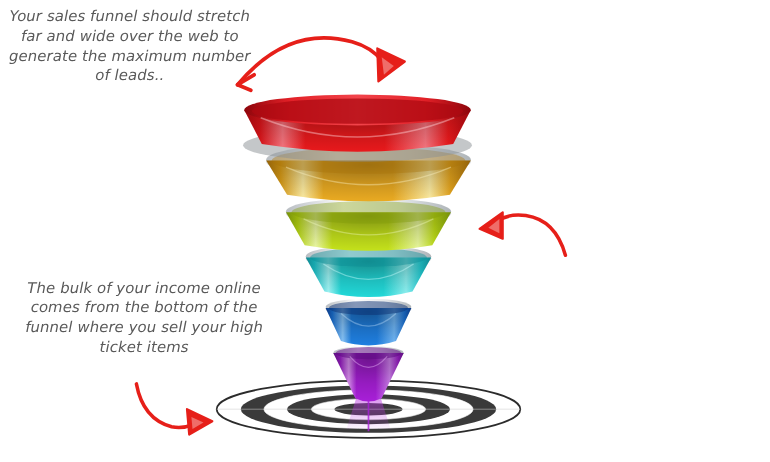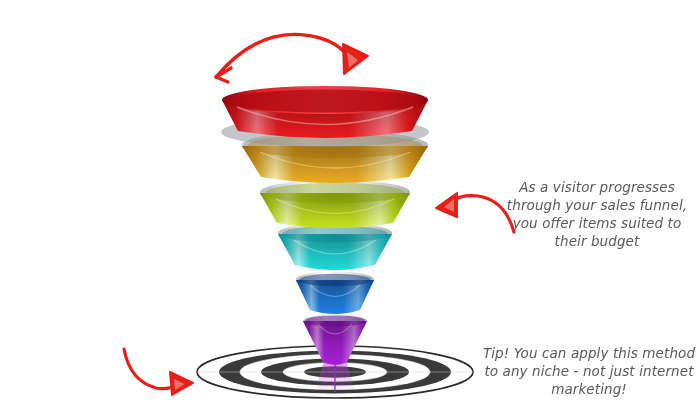--- a/index.html
+++ b/index.html
@@ -211,20 +211,20 @@
       <path d="M454,199 L444,207 L454,212 Z" fill="#ffffff" stroke="none" opacity="0.35"></path>
     </g>
 
     <g fill="none" stroke="#e61f19" stroke-width="3.2" stroke-linecap="round">
       <path d="M124,349 Q130,381 156,388 Q166,390 175,386"></path>
       <polygon points="170,372 193,383 172,395" fill="#e61f19" stroke="#e61f19" stroke-width="2" stroke-linejoin="round"></polygon>
       <path d="M174,379 L185,384 L175,390 Z" fill="#ffffff" stroke="none" opacity="0.35"></path>
     </g>
   </svg>
 
-
-
-  <div class="note" id="note-mid-right">As a visitor progresses through your sales funnel, you offer items suited to their budget</div>
-
-
-  <div class="note" id="note-bottom-right">Tip! You can apply this method to any niche - not just internet marketing!</div>
+  <div class="note" id="note-top-left">Your sales funnel should stretch far and wide over the web to generate the maximum number of leads..</div>
+
+
+
+  <div class="note" id="note-mid-left">The bulk of your income online comes from the bottom of the funnel where you sell your high ticket items</div>
+
 
 </div>
 
 </body></html>

